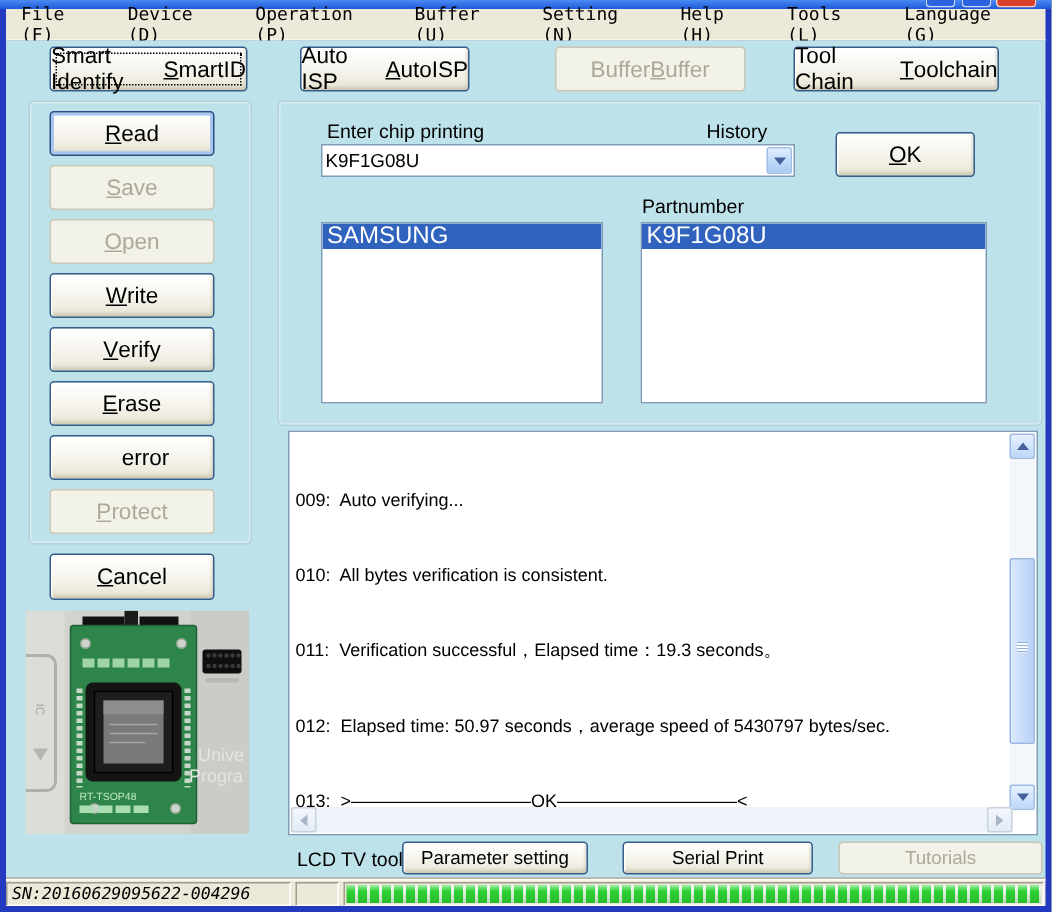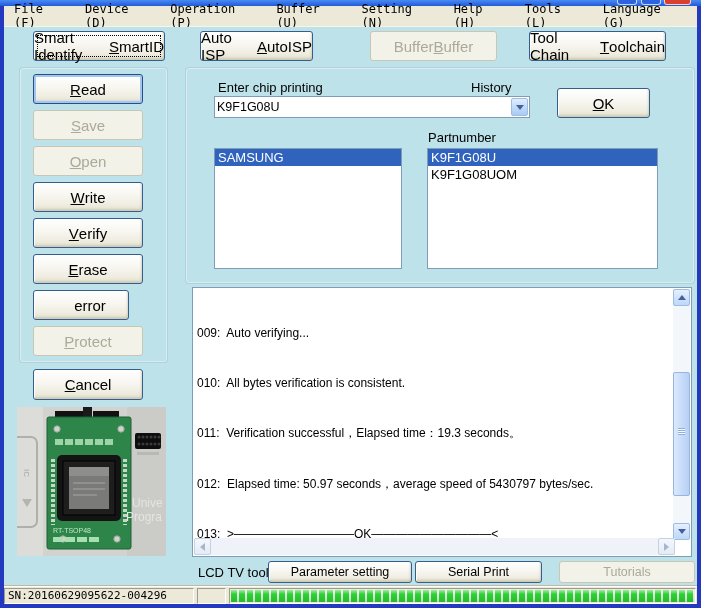--- a/index.html
+++ b/index.html
@@ -51,21 +51,21 @@
   .combo-arrow { position:absolute; right:1px; top:1px; width:17px; height:18px; border-radius:2px;
     background:linear-gradient(#E0EEFE 0%,#C2DBF9 50%,#A9CBF3 100%); border:1px solid #9EBCE4;
     display:flex; align-items:center; justify-content:center; cursor:pointer; }
   .tri-down { width:0; height:0; border-left:4px solid transparent; border-right:4px solid transparent; border-top:5px solid #44619C; }
   .tri-up   { width:0; height:0; border-left:4px solid transparent; border-right:4px solid transparent; border-bottom:5px solid #44619C; }
   .tri-left { width:0; height:0; border-top:4px solid transparent; border-bottom:4px solid transparent; border-right:5px solid #A9B5C8; }
   .tri-right{ width:0; height:0; border-top:4px solid transparent; border-bottom:4px solid transparent; border-left:5px solid #A9B5C8; }
 
   
   .listbox { position:absolute; background:#fff; border:1px solid #7F9DB9; overflow:hidden; }
-  .list-item { height:17px; line-height:17px; padding-left:3px; font-size:13px; color:#000; cursor:default; white-space:nowrap; }
+  .list-item { height:17px; line-height:17px; padding-left:3px; font-size:16px; color:#000; cursor:default; white-space:nowrap; }
   .list-item.selected { background:#2F63BE; color:#fff; }
 
   
   .logbox { position:absolute; left:192px; top:287px; width:500px; height:270px;
     background:#fff; border:1px solid #7F9DB9; }
   .log-lines { position:absolute; left:4px; top:3px; width:458px; height:249px; overflow:hidden;
     font-size:12px; line-height:16.8px; color:#000; white-space:pre; }
 
   
   .vscroll { position:absolute; top:1px; right:1px; width:17px; height:251px; background:#F3F7FC; }
@@ -80,21 +80,21 @@
   .sb-btn.pale { border-color:#C6D1DF; background:linear-gradient(#F4F8FD,#E3EBF5); cursor:default; }
   .sb-btn.left { left:0; } .sb-btn.right { right:0; }
 
   
   .footer-lbl { position:absolute; left:198px; top:565px; font-size:13px; }
   .btn.small { font-size:12.5px; }
 
   
   .statusbar { position:absolute; left:4px; top:585px; width:693px; height:19px; background:#ECE9D8;
     border-top:1px solid #BDB9A6; box-shadow:inset 0 1px 0 #FFFFFF; }
-  .sb-panel { position:absolute; top:2px; height:16px; border:1px solid; border-color:#9D9B8D #FFFFFF #FFFFFF #9D9B8D; background:#ECE9D8; }
+  .sb-panel { position:absolute; top:2px; height:16px; border:1px solid; border-color:#9D9B8D #FFFFFF #FFFFFF #9D9B8D; background:#ECE9D8;font-style:italic; }
   .sn-panel { left:0; width:190px; font-family:"DejaVu Sans Mono",monospace; font-size:11px; line-height:14px; padding-left:3px; color:#000; overflow:hidden; white-space:nowrap; }
   .mini-panel { left:193px; width:29px; }
   .progress-panel { left:225px; width:467px; padding:1px; }
   .progress-fill { width:100%; height:100%;
     background:
       linear-gradient(to bottom, rgba(255,255,255,.55) 0%, rgba(255,255,255,0) 35%, rgba(0,80,0,.18) 100%),
       repeating-linear-gradient(to right,#2ED234 0px,#2ED234 6px,#E4F2E4 6px,#E4F2E4 8px); }
 
   .photo { position:absolute; left:17px; top:407px; width:149px; height:149px; overflow:hidden; }
 </style>
@@ -127,21 +127,21 @@
   <div class="btn" style="left:200px;top:31px;width:113px;height:30px;">Auto ISP <u>A</u>utoISP</div>
   <div class="btn" style="left:529px;top:31px;width:137px;height:30px;">Tool Chain <u>T</u>oolchain</div>
 
   <div class="groupbox" style="left:20px;top:68px;width:147px;height:294px;"></div>
   <div class="btn default" style="left:33px;top:74px;width:110px;height:30px;"><u>R</u>ead</div>
   <div class="btn disabled" style="left:33px;top:110px;width:110px;height:30px;"><u>S</u>ave</div>
   <div class="btn disabled" style="left:33px;top:146px;width:110px;height:30px;"><u>O</u>pen</div>
   <div class="btn" style="left:33px;top:182px;width:110px;height:30px;"><u>W</u>rite</div>
   <div class="btn" style="left:33px;top:218px;width:110px;height:30px;"><u>V</u>erify</div>
   <div class="btn" style="left:33px;top:254px;width:110px;height:30px;"><u>E</u>rase</div>
-  <div class="btn" style="left:33px;top:290px;width:96px;height:30px;padding-left:18px;">error</div>
+  <div class="btn" style="left:33px;top:290px;width:110px;height:30px;padding-left:18px;">error</div>
   <div class="btn disabled" style="left:33px;top:326px;width:110px;height:30px;"><u>P</u>rotect</div>
   <div class="btn" style="left:33px;top:369px;width:110px;height:31px;"><u>C</u>ancel</div>
 
   <div class="photo">
     <svg width="149" height="149" viewBox="0 0 149 149" xmlns="http://www.w3.org/2000/svg">
       <rect x="0" y="0" width="149" height="149" fill="#D2D2CE"></rect>
       <rect x="110" y="0" width="39" height="149" fill="#CBCBC7"></rect>
       <rect x="0" y="0" width="26" height="149" fill="#DCDCD8"></rect>
       <rect x="-18" y="30" width="38" height="90" rx="6" fill="none" stroke="#AFAFAB" stroke-width="2"></rect>
       <polygon points="5,92 15,92 10,100" fill="#B4B4B0"></polygon>
@@ -213,21 +213,20 @@
   <div class="btn" style="left:557px;top:88px;width:93px;height:30px;"><u>O</u>K</div>
 
   <div class="lbl" style="left:218px;top:144px;margin-top:28px;">Manufacturers</div>
   <div class="lbl" style="left:428px;top:130px;">Partnumber</div>
 
   <div class="listbox" style="left:214px;top:148px;width:188px;height:121px;">
     <div class="list-item selected">SAMSUNG</div>
   </div>
   <div class="listbox" style="left:427px;top:148px;width:231px;height:121px;">
     <div class="list-item selected">K9F1G08U</div>
-    <div class="list-item">K9F1G08UOM</div>
   </div>
 
   <div class="logbox">
     <div class="log-lines">
       <div>009:  Auto verifying...</div>
       <div>010:  All bytes verification is consistent.</div>
       <div>011:  Verification successful，Elapsed time：19.3 seconds。</div>
       <div>012:  Elapsed time: 50.97 seconds，average speed of 5430797 bytes/sec.</div>
       <div>013:  &gt;——————————OK——————————&lt;</div>
       
@@ -254,21 +253,21 @@
       <div class="sb-btn pale left">
           <div class="tri-left"></div>
         </div>
       <div class="sb-btn pale right">
           <div class="tri-right"></div>
         </div>
     </div>
   </div>
 
   <div class="footer-lbl">LCD TV tool</div>
-  <div class="btn small" style="left:268px;top:561px;width:144px;height:22px;">Parameter setting</div>
+  <div class="btn small" style="left:268px;top:561px;width:124px;height:22px;">Parameter setting</div>
   <div class="btn small" style="left:415px;top:561px;width:127px;height:22px;">Serial Print</div>
   <div class="btn small disabled" style="left:559px;top:561px;width:136px;height:22px;">Tutorials</div>
 
   <div class="statusbar">
     <div class="sb-panel sn-panel">SN:20160629095622-004296</div>
     <div class="sb-panel mini-panel"></div>
     <div class="sb-panel progress-panel">
       <div class="progress-fill"></div>
     </div>
   </div>

